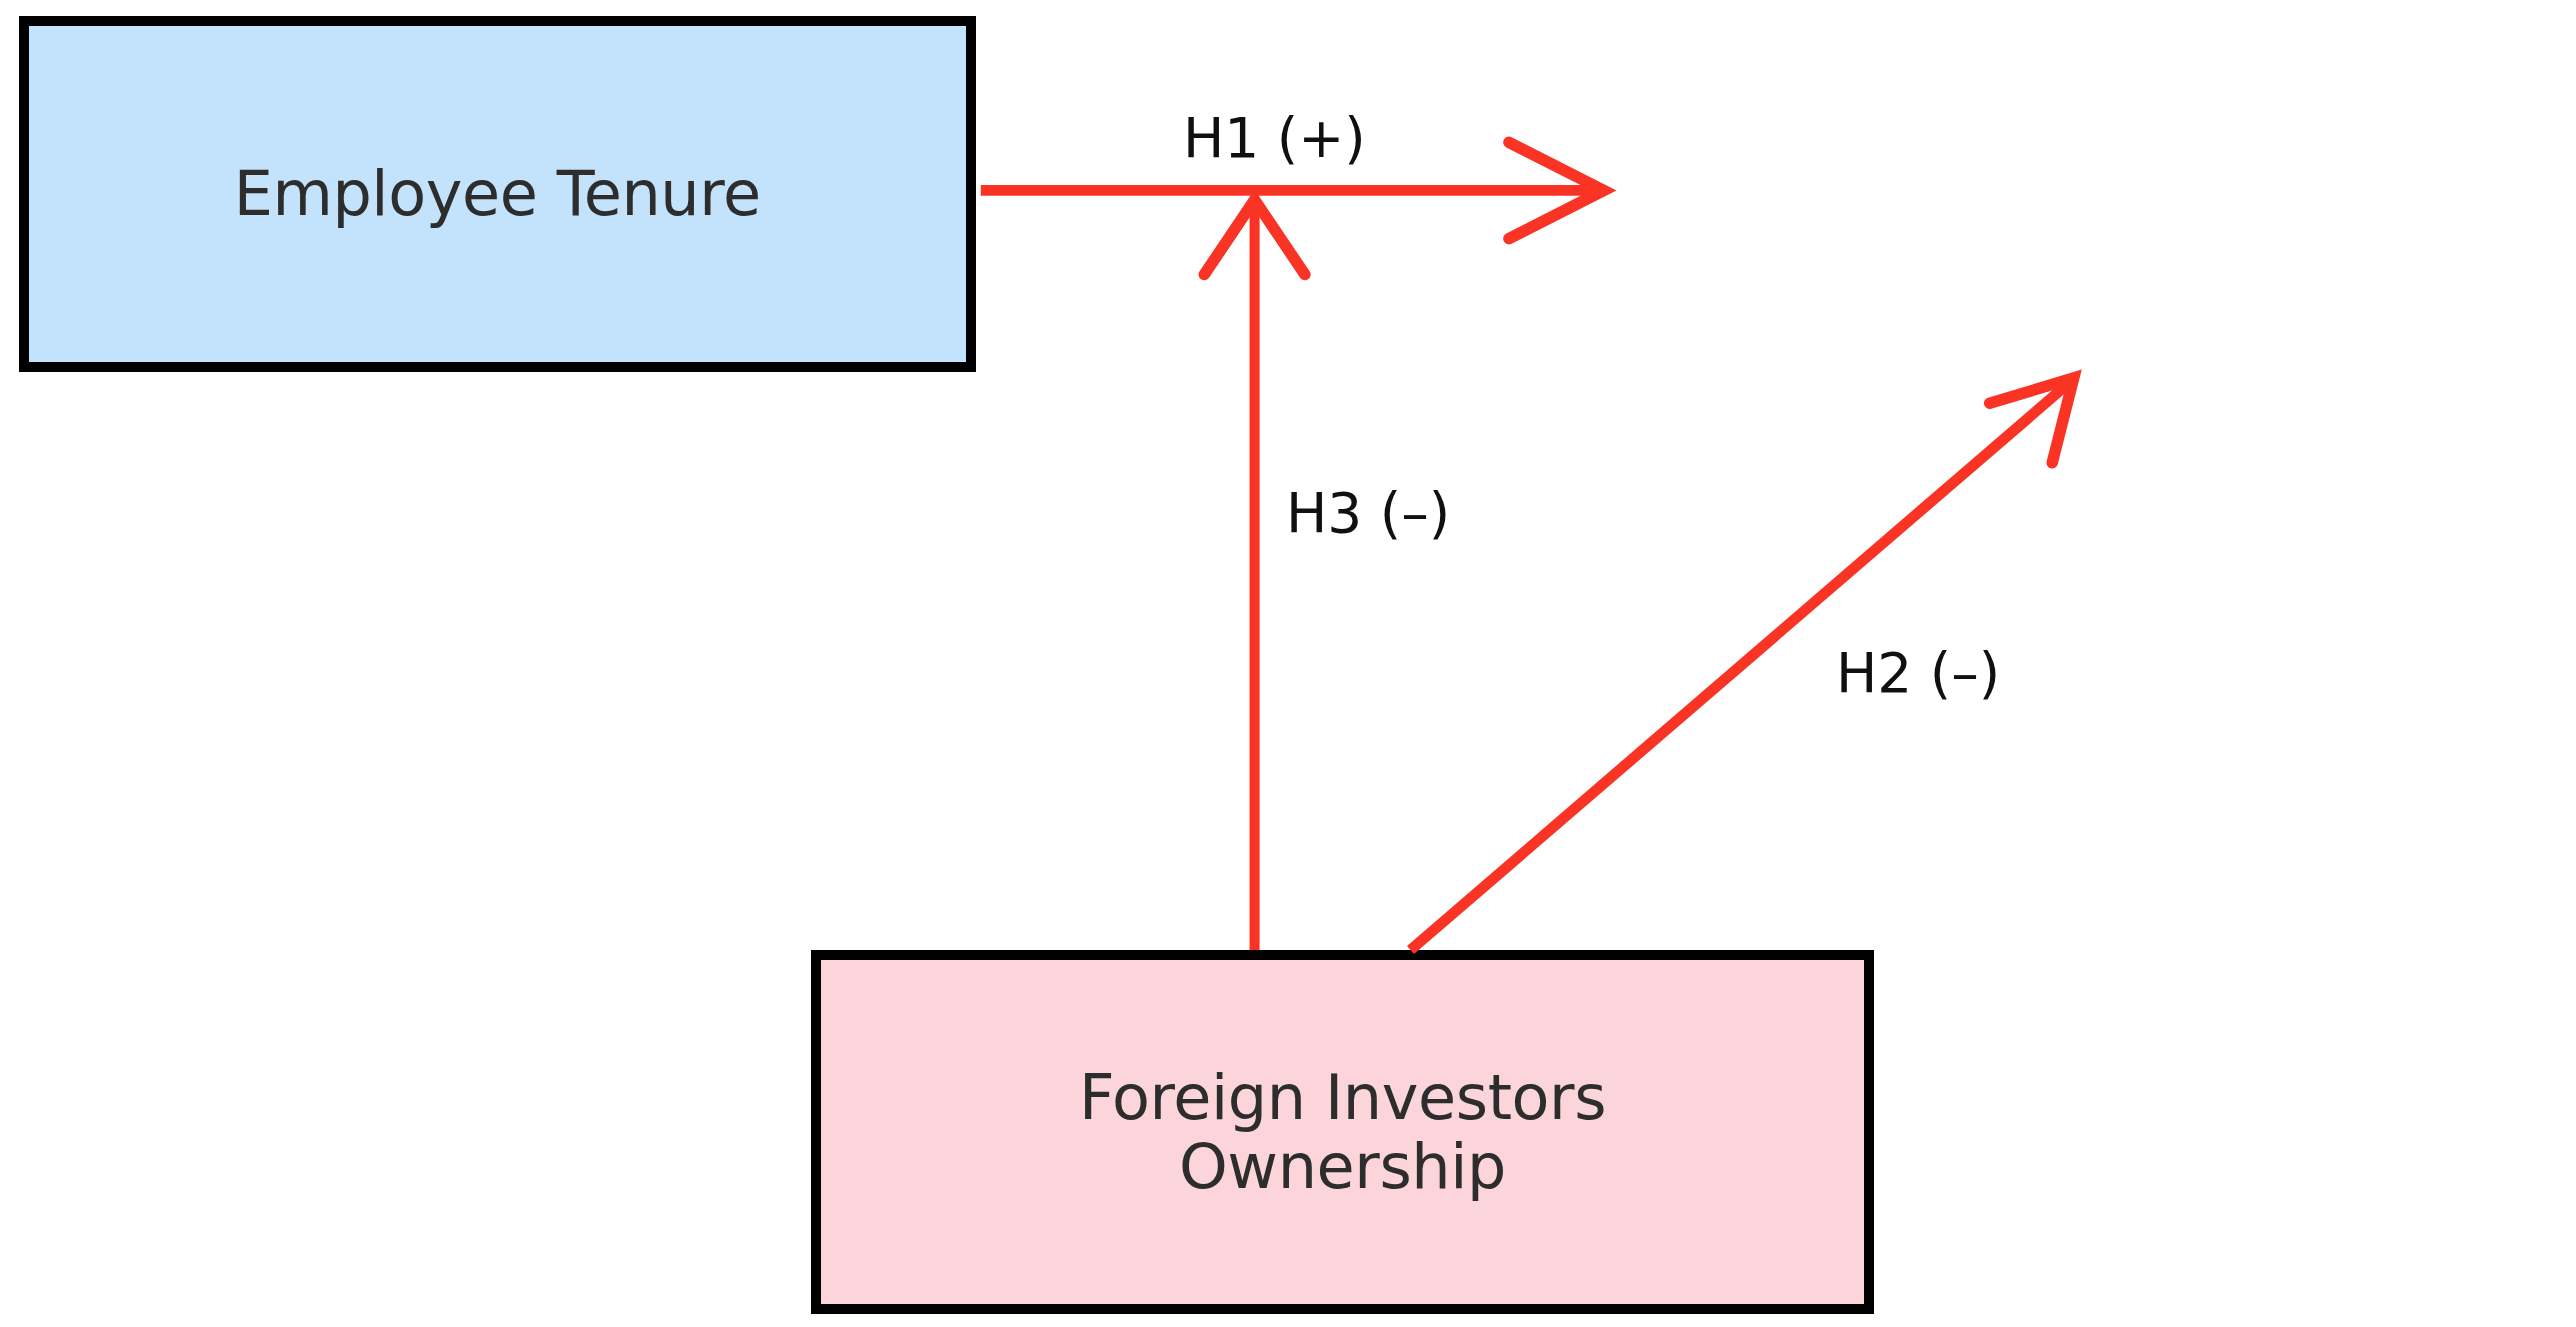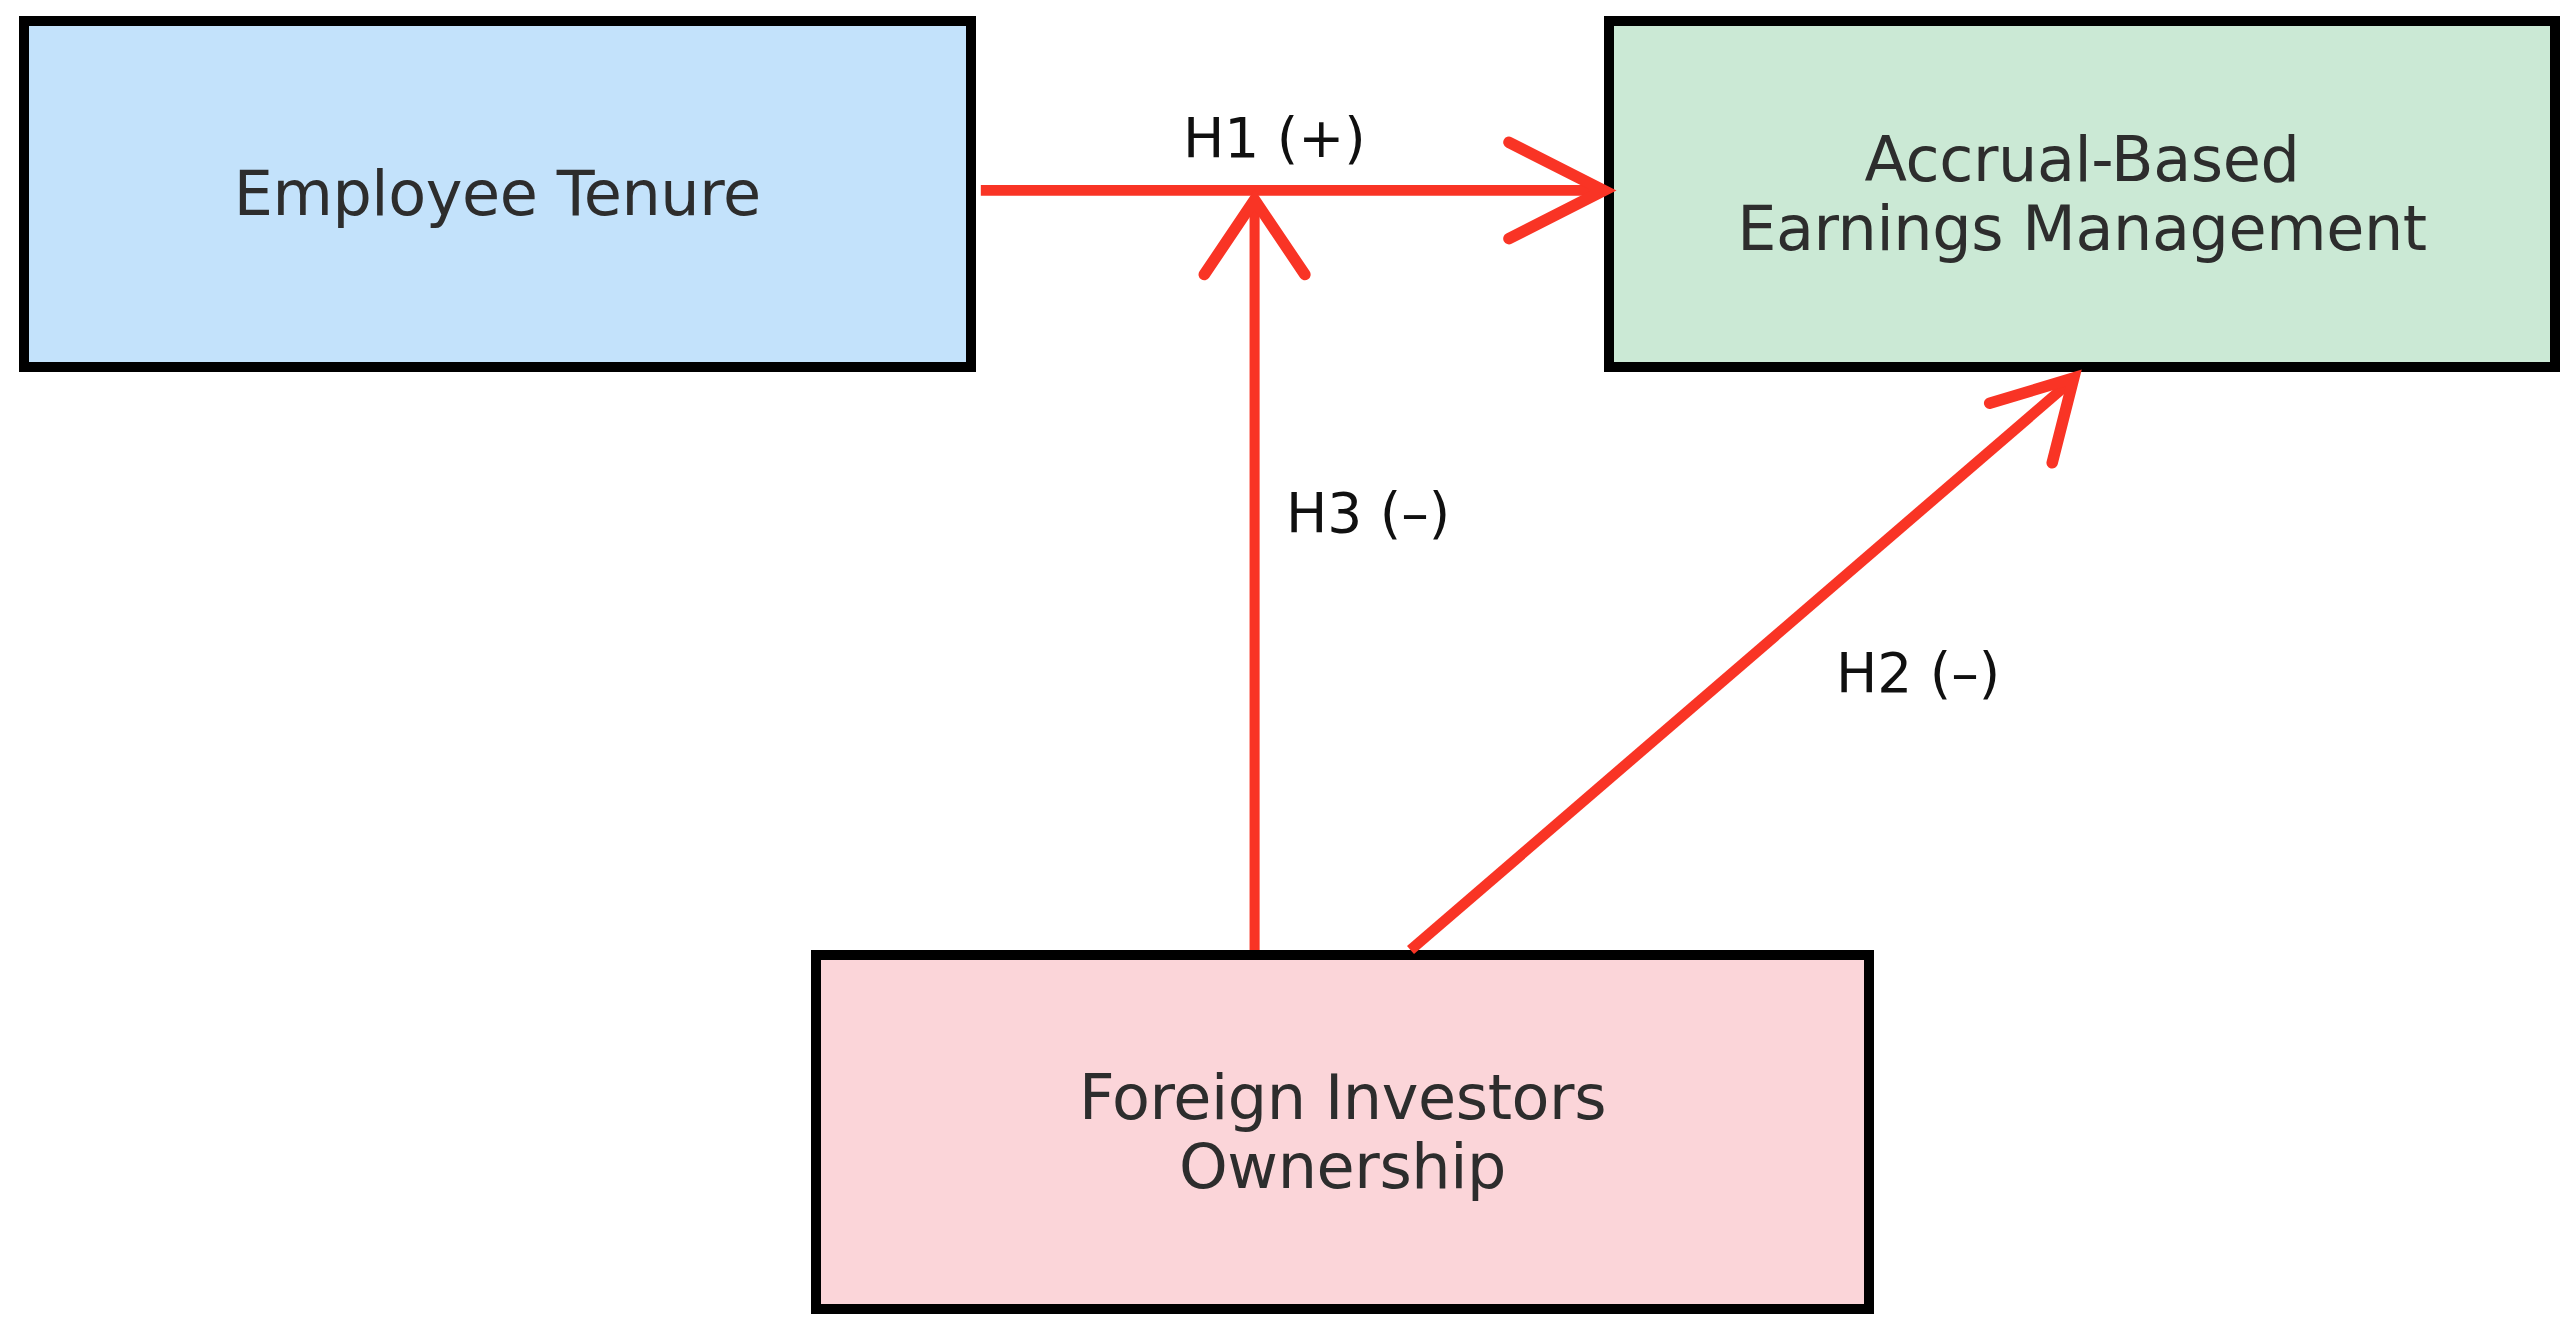--- a/index.html
+++ b/index.html
@@ -73,24 +73,20 @@
 </style>
 </head>
 <body>
 
 <div id="diagram-root">
 
   <div class="node-box" id="box-employee-tenure">
     <span class="node-label">Employee Tenure</span>
   </div>
 
-  <div class="node-box" id="box-accrual-earnings">
-    <span class="node-label">Accrual-Based
-Earnings Management</span>
-  </div>
 
   <div class="node-box" id="box-foreign-investors">
     <span class="node-label">Foreign Investors
 Ownership</span>
   </div>
 
   <svg id="arrow-layer" viewBox="0 0 3585 1848" width="2576" height="1328">
 
     <g>
       <line x1="1365" y1="265" x2="2222" y2="265" stroke="#f93425" stroke-width="15" stroke-linecap="butt"></line>

